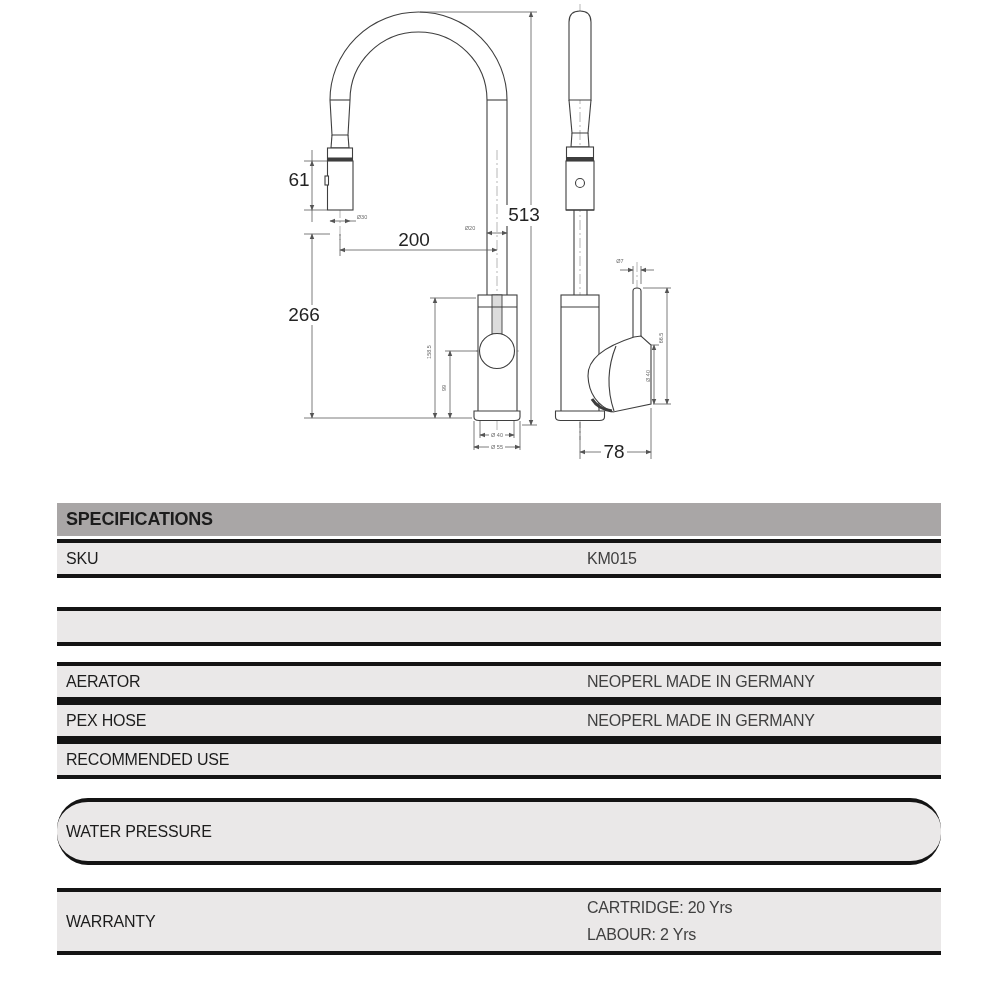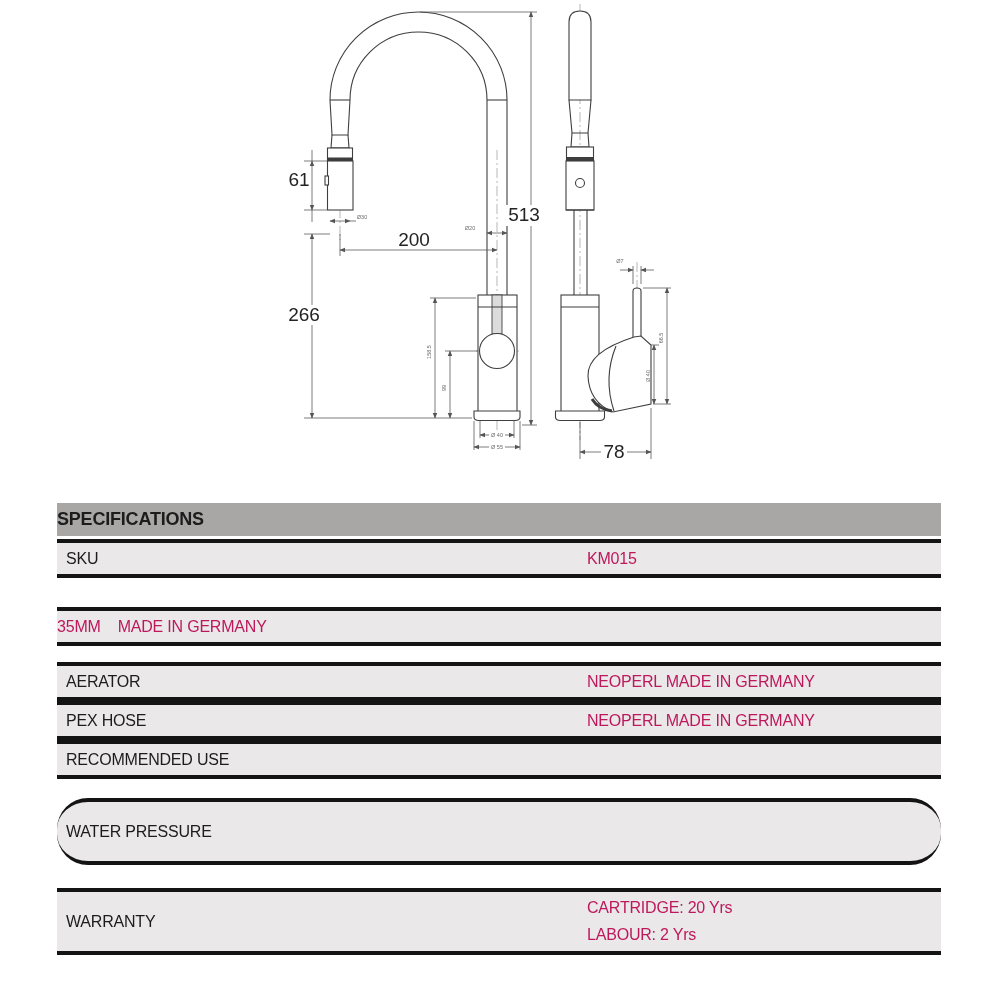--- a/index.html
+++ b/index.html
@@ -13,41 +13,41 @@
   .olf { stroke:#3f3f3f; stroke-width:1.1; fill:#ffffff; }
   .dl  { stroke:#5a5a5a; stroke-width:0.8; fill:none; }
   .cl  { stroke:#9a9a9a; stroke-width:0.7; fill:none; stroke-dasharray:10 3 2 3; }
   .dim { font-size:19px; fill:#232323; text-anchor:middle; }
   .tiny{ font-size:5.5px; fill:#6a6a6a; text-anchor:middle; }
   .wbg { fill:#ffffff; }
   
   .spec-table { position:absolute; left:57px; top:503px; width:884px; }
   .spec-header {
     background:#a9a6a6; height:33px; display:flex; align-items:center;
-    box-sizing:border-box; margin-bottom:3px;
+    padding-left:9px; box-sizing:border-box; margin-bottom:3px;
     font-weight:bold; font-size:18px; color:#1c1c1c; letter-spacing:-0.2px;
   }
   .spec-row {
     border-top:4px solid #141414; border-bottom:4px solid #141414;
     background:#eae8e8; display:flex; height:31px;
   }
   .spec-row.tall { height:59px; }
   .spec-row:nth-child(1) { margin-bottom:29px; }
   .spec-row:nth-child(2) { margin-bottom:16px; }
   .spec-row:nth-child(3) { }
   .spec-row:nth-child(4) { }
   .spec-row:nth-child(5) { margin-bottom:19px; }
   .spec-row:nth-child(6) { margin-bottom:23px;border-radius:31px; }
   .spec-label {
     width:530px; display:flex; align-items:center; padding-left:9px;
     box-sizing:border-box; font-size:16px; color:#1c1c1c; letter-spacing:-0.2px;
   }
   .spec-values {
     flex:1; display:flex; flex-direction:column; justify-content:center;
-    gap:9px; font-size:16px; color:#be185d; letter-spacing:-0.2px;
+    gap:9px; font-size:16px; color:#404040; letter-spacing:-0.2px;
   }
   .value-line { white-space:pre-wrap; }
 </style>
 </head>
 <body>
 
 <svg class="drawing" width="1000" height="470" viewBox="0 0 1000 470">
   <defs>
     <marker id="arrow" viewBox="0 0 10 10" refX="9" refY="5" markerWidth="7" markerHeight="7" orient="auto-start-reverse">
       <path d="M0,1 L10,5 L0,9 Z" fill="#555555"></path>
@@ -190,23 +190,20 @@
   </div>
   <div id="rows-container">
   <div class="spec-row">
     <div class="spec-label">SKU</div>
     <div class="spec-values">
           <div class="value-line">KM015</div>
         </div>
   </div>
 
   <div class="spec-row">
-    <div class="spec-values">
-          <div class="value-line">35MM    MADE IN GERMANY</div>
-        </div>
   </div>
 
   <div class="spec-row">
     <div class="spec-label">AERATOR</div>
     <div class="spec-values">
           <div class="value-line">NEOPERL MADE IN GERMANY</div>
         </div>
   </div>
 
   <div class="spec-row">

